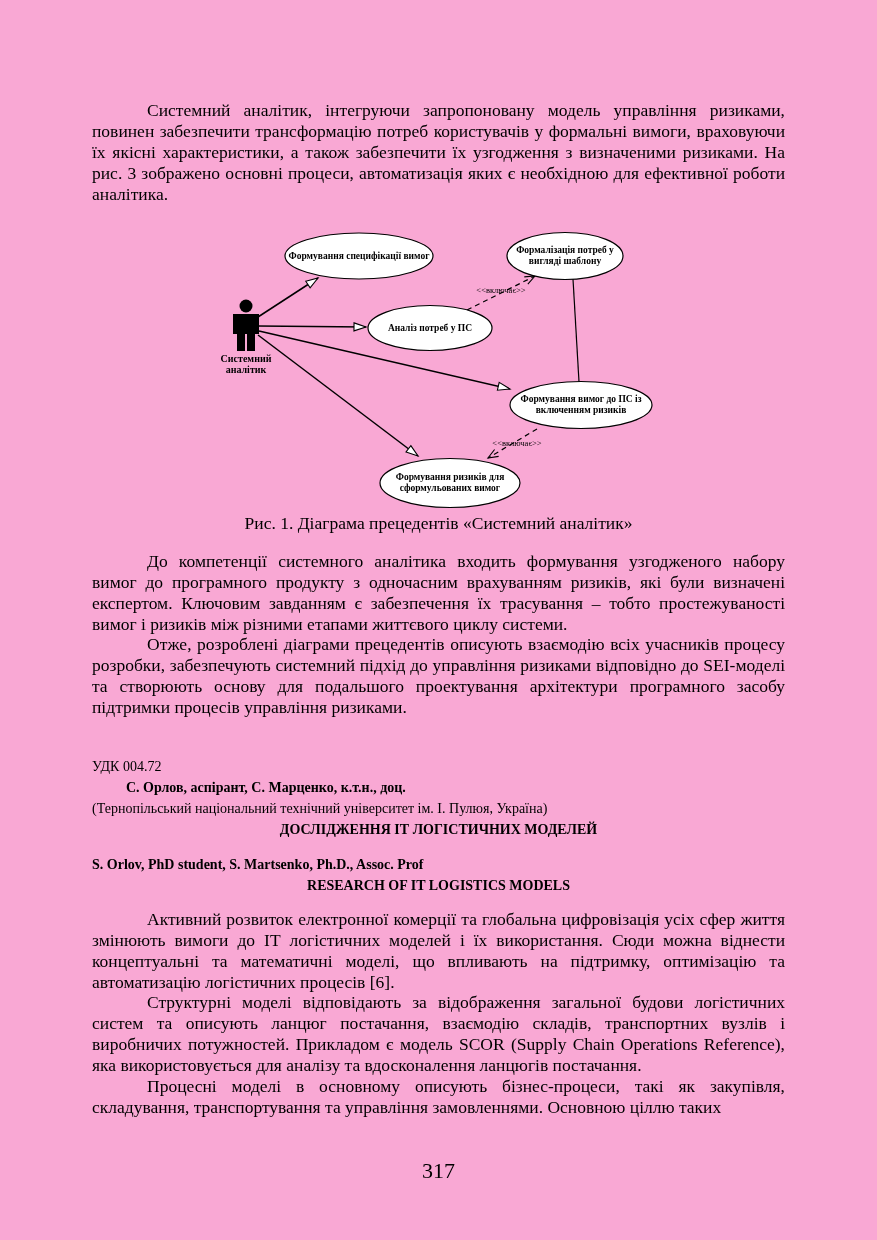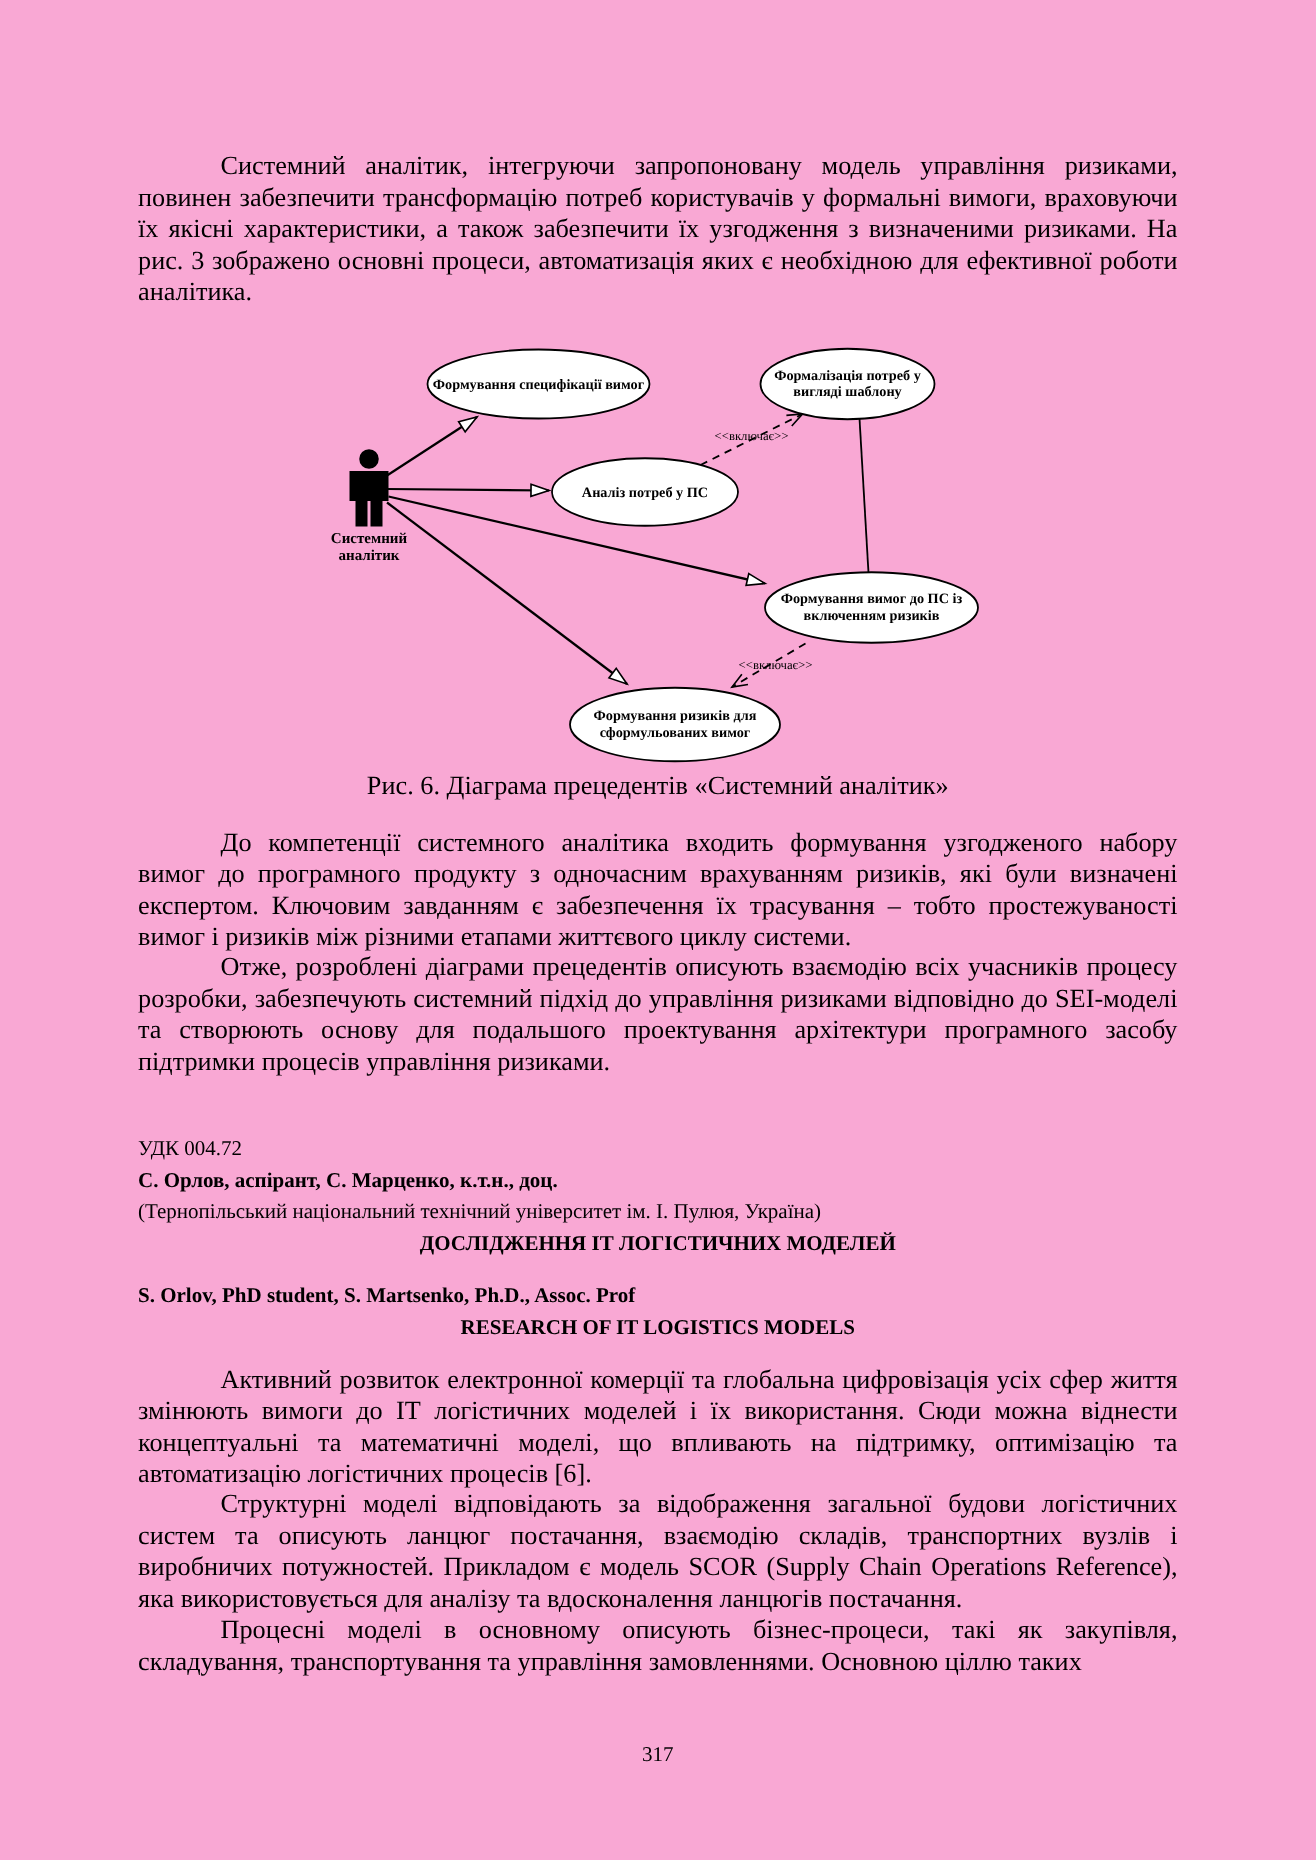--- a/index.html
+++ b/index.html
@@ -19,21 +19,21 @@
     line-height:21px;
     text-align:justify;
     text-indent:55px;
   }
   .caption { text-align:center; font-size:17.5px; line-height:21px; }
   .hline { font-size:14px; line-height:21px; }
   .bold { font-weight:bold; }
   .center { text-align:center; }
   .pagenum {
     position:absolute; left:0; width:877px;
-    text-align:center; font-size:14px; line-height:21px;
+    text-align:center; font-size:22px; line-height:21px;
   }
   svg text { font-family:"Liberation Serif", serif; }
   .uc-label { font-size:9.5px; font-weight:bold; text-anchor:middle; }
   .actor-label { font-size:10px; font-weight:bold; text-anchor:middle; }
   .inc-label { font-size:8.5px; text-anchor:middle; }
 </style>
 </head>
 <body>
 
 <div class="page">
@@ -87,31 +87,31 @@
     <text class="uc-label" x="359" y="34">Формування специфікації вимог</text>
     <text class="uc-label" x="565" y="28">Формалізація потреб у</text>
     <text class="uc-label" x="565" y="39">вигляді шаблону</text>
     <text class="uc-label" x="430" y="106">Аналіз потреб у ПС</text>
     <text class="uc-label" x="581" y="177">Формування вимог до ПС із</text>
     <text class="uc-label" x="581" y="188">включенням ризиків</text>
     <text class="uc-label" x="450" y="255">Формування ризиків для</text>
     <text class="uc-label" x="450" y="266">сформульованих вимог</text>
   </svg>
 
-  <div class="block caption" style="top:513px;">Рис. 6. Діаграма прецедентів «Системний аналітик»</div>
+  <div class="block caption" style="top:513px;">Рис. 1. Діаграма прецедентів «Системний аналітик»</div>
 
   <div class="block" style="top:551px;">
     <p class="para">До компетенції системного аналітика входить формування узгодженого набору вимог до програмного продукту з одночасним врахуванням ризиків, які були визначені експертом. Ключовим завданням є забезпечення їх трасування – тобто простежуваності вимог і ризиків між різними етапами життєвого циклу системи.</p>
   </div>
   <div class="block" style="top:634px;">
     <p class="para">Отже, розроблені діаграми прецедентів описують взаємодію всіх учасників процесу розробки, забезпечують системний підхід до управління ризиками відповідно до SEI-моделі та створюють основу для подальшого проектування архітектури програмного засобу підтримки процесів управління ризиками.</p>
   </div>
 
   <div class="block hline" style="top:756px;">УДК 004.72</div>
-  <div class="block hline bold" style="top:777px;">С. Орлов, аспірант, С. Марценко, к.т.н., доц.</div>
+  <div class="block hline bold" style="top:777px;margin-left:34px;">С. Орлов, аспірант, С. Марценко, к.т.н., доц.</div>
   <div class="block hline bold center" style="top:819px;">ДОСЛІДЖЕННЯ ІТ ЛОГІСТИЧНИХ МОДЕЛЕЙ</div>
   <div class="block hline" style="top:798px;">(Тернопільський національний технічний університет ім. І. Пулюя, Україна)</div>
   <div class="block hline bold" style="top:854px;">S. Orlov, PhD student, S. Martsenko, Ph.D., Assoc. Prof</div>
   <div class="block hline bold center" style="top:875px;">RESEARCH OF IT LOGISTICS MODELS</div>
 
   <div class="block" style="top:909px;">
     <p class="para">Активний розвиток електронної комерції та глобальна цифровізація усіх сфер життя змінюють вимоги до ІТ логістичних моделей і їх використання. Сюди можна віднести концептуальні та математичні моделі, що впливають на підтримку, оптимізацію та автоматизацію логістичних процесів [6].</p>
   </div>
   <div class="block" style="top:992px;">
     <p class="para">Структурні моделі відповідають за відображення загальної будови логістичних систем та описують ланцюг постачання, взаємодію складів, транспортних вузлів і виробничих потужностей. Прикладом є модель SCOR (Supply Chain Operations Reference), яка використовується для аналізу та вдосконалення ланцюгів постачання.</p>

